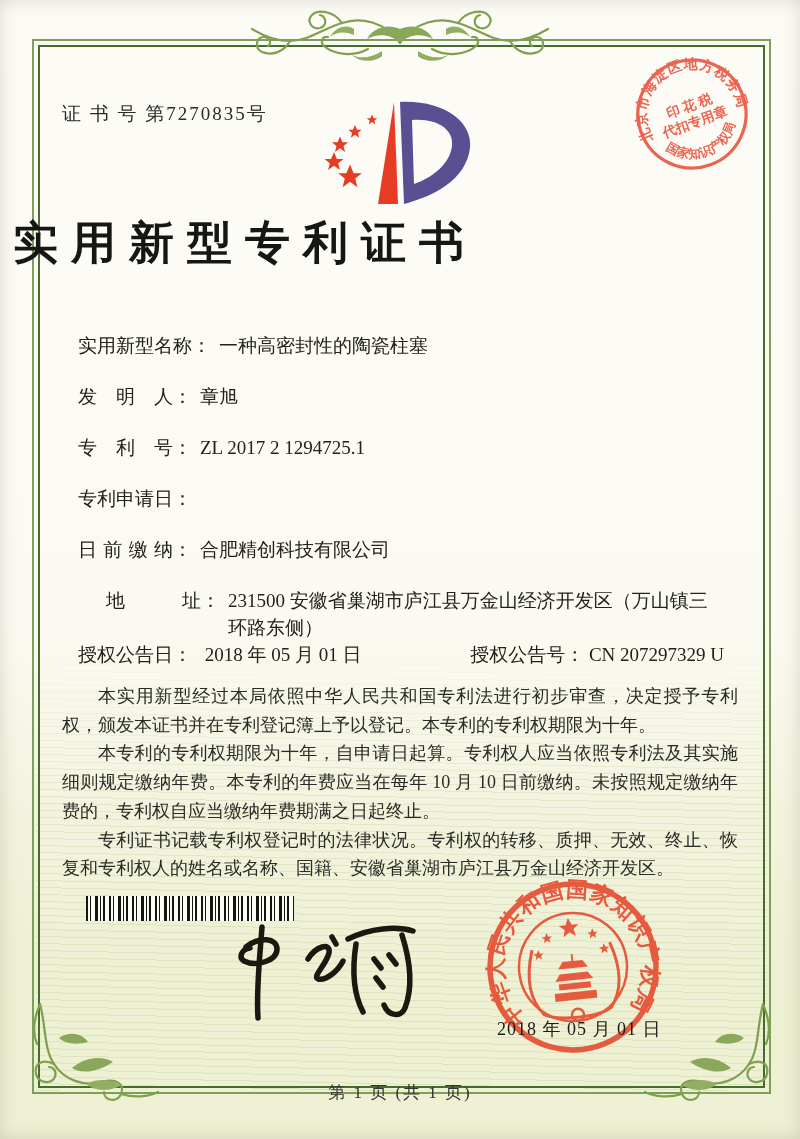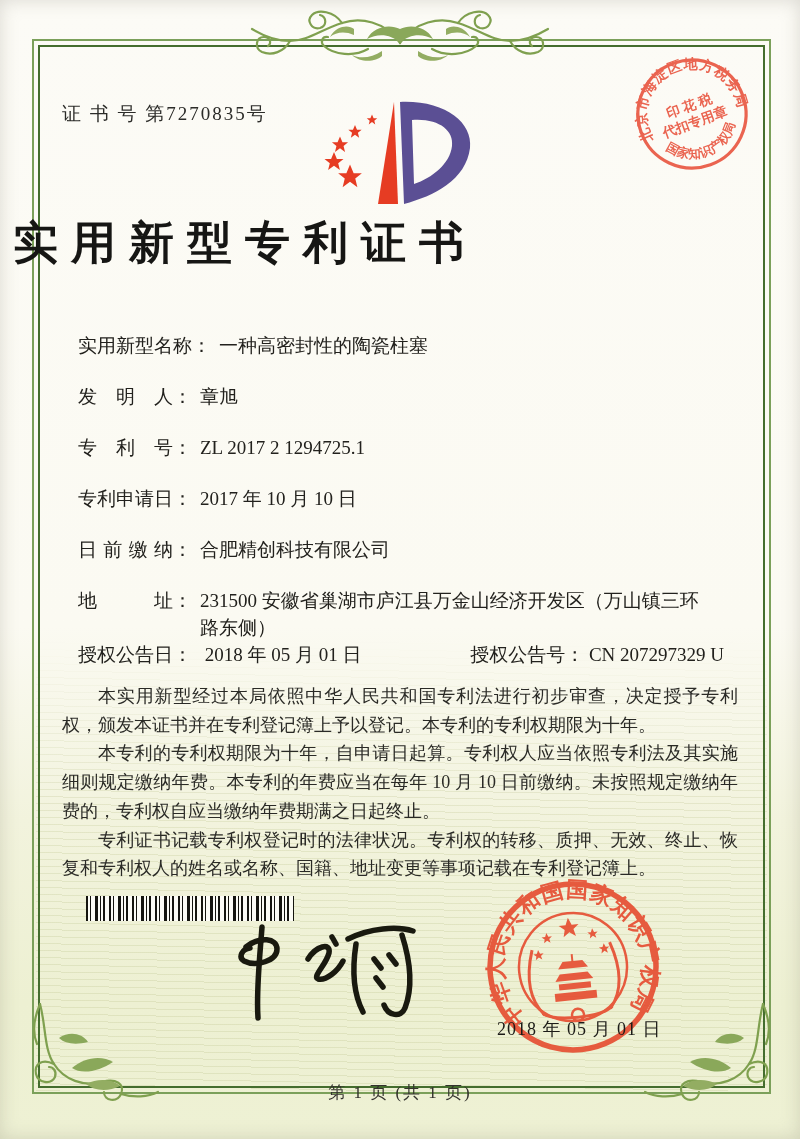--- a/index.html
+++ b/index.html
@@ -35,21 +35,21 @@
     font-size:19px;letter-spacing:2px;color:#2b2b28;
   }
   .logo{position:absolute;left:314px;top:96px;width:172px;height:114px;}
   .title{
     position:absolute;left:0;right:0;top:213px;
     font-size:45px;font-weight:700;letter-spacing:13px;padding-left:13px;
     color:#161614;
   }
   .fields{position:absolute;left:78px;top:332px;width:646px;font-size:19px;line-height:27px;}
   .frow{display:flex;margin-bottom:24px;}
-  .frow.tight{margin-bottom:0;}
+  .frow.tight{margin-bottom:0;margin-left:28px;}
   .flabel{
     display:inline-block;flex:0 0 auto;
     text-align:justify;text-align-last:justify;text-justify:inter-character;
     width:95px;white-space:nowrap;overflow:visible;
   }
   .flabel.w6{width:114px;}
   .colon{flex:0 0 auto;}
   .fvalue{margin-left:8px;}
   .fvalue.addr{display:block;max-width:505px;}
   .grant-row{display:flex;justify-content:space-between;width:646px;align-items:center;}
@@ -192,21 +192,20 @@
       <span class="fvalue">章旭</span>
     </div>
     <div class="frow">
       <span class="flabel">专利号</span>
         <span class="colon">：</span>
       <span class="fvalue">ZL 2017 2 1294725.1</span>
     </div>
     <div class="frow">
       <span class="flabel">专利申请日</span>
         <span class="colon">：</span>
-      <span class="fvalue">2017 年 10 月 10 日</span>
     </div>
     <div class="frow">
       <span class="flabel">日前缴纳</span>
         <span class="colon">：</span>
       <span class="fvalue">合肥精创科技有限公司</span>
     </div>
     <div class="frow tight">
       <span class="flabel">地址</span>
         <span class="colon">：</span>
       <span class="fvalue addr">231500 安徽省巢湖市庐江县万金山经济开发区（万山镇三环路东侧）</span>
@@ -219,21 +218,21 @@
       <span class="grant-right">
         <span>授权公告号</span><span>：</span>
         <span>CN 207297329 U</span>
       </span>
     </div>
   </div>
 
   <div class="body-text">
     <p>本实用新型经过本局依照中华人民共和国专利法进行初步审查，决定授予专利权，颁发本证书并在专利登记簿上予以登记。本专利的专利权期限为十年。</p>
     <p>本专利的专利权期限为十年，自申请日起算。专利权人应当依照专利法及其实施细则规定缴纳年费。本专利的年费应当在每年 10 月 10 日前缴纳。未按照规定缴纳年费的，专利权自应当缴纳年费期满之日起终止。</p>
-    <p>专利证书记载专利权登记时的法律状况。专利权的转移、质押、无效、终止、恢复和专利权人的姓名或名称、国籍、地址变更等事项记载在专利登记簿上。</p>
+    <p>专利证书记载专利权登记时的法律状况。专利权的转移、质押、无效、终止、恢复和专利权人的姓名或名称、国籍、安徽省巢湖市庐江县万金山经济开发区。</p>
   </div>
 
   <div class="barcode"></div>
 
 
   <svg class="signature" viewBox="0 0 240 115">
     <g stroke="#19190f" fill="none" stroke-width="5.5" stroke-linecap="round" stroke-linejoin="round">
       <path d="M72,12 C70,40 66,75 68,103"></path>
       <path d="M56,32 C70,21 87,23 87,34 C87,46 66,52 54,46 C48,42 52,34 60,33"></path>
       <path d="M118,44 C126,31 141,27 139,38 C136,50 122,62 128,64 C136,66 148,56 153,46"></path>

